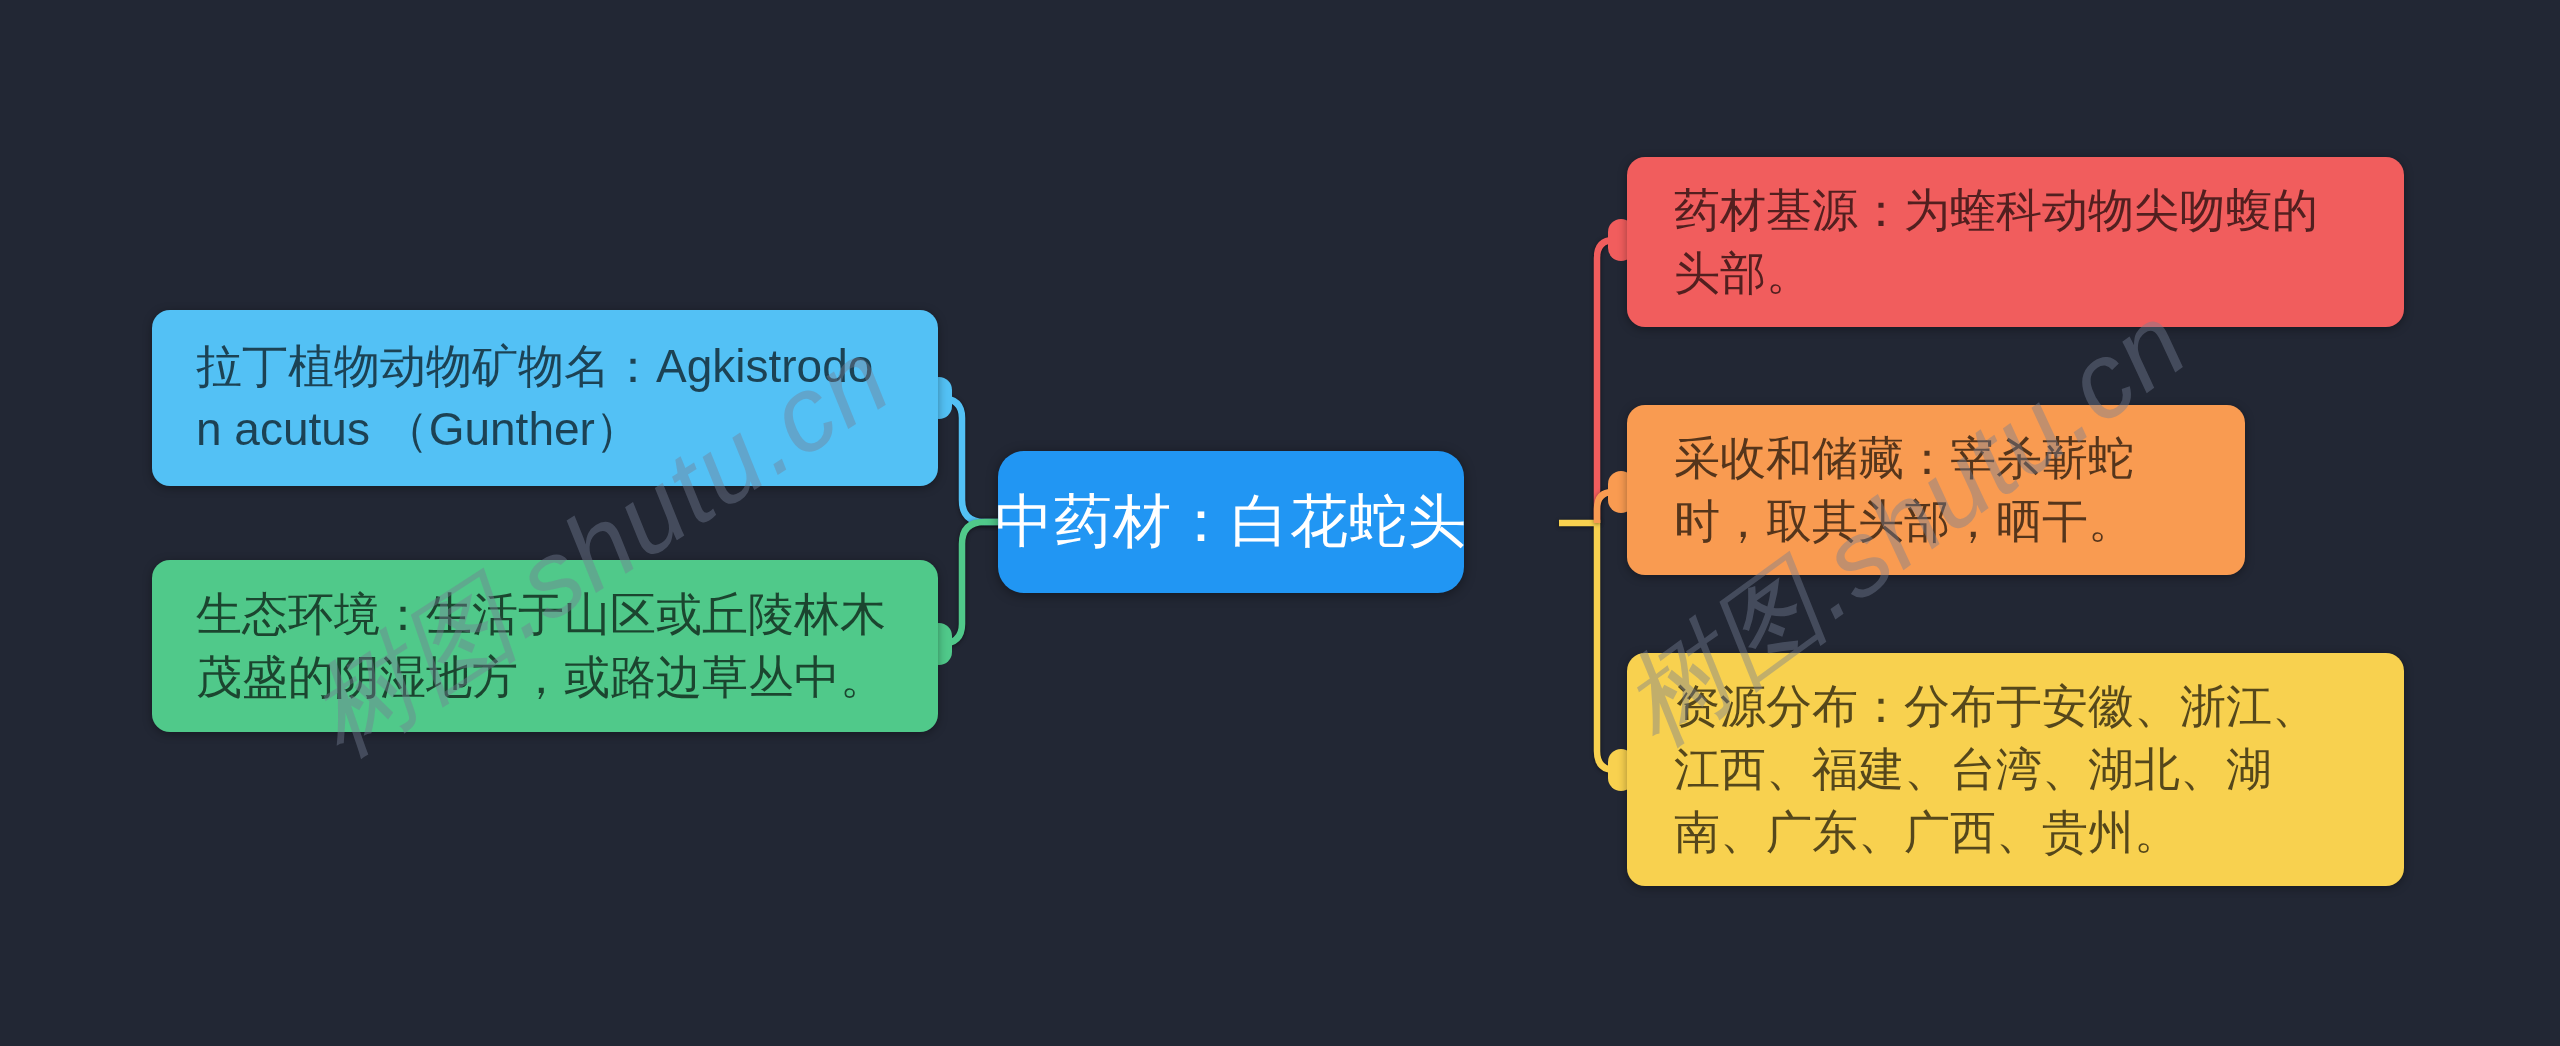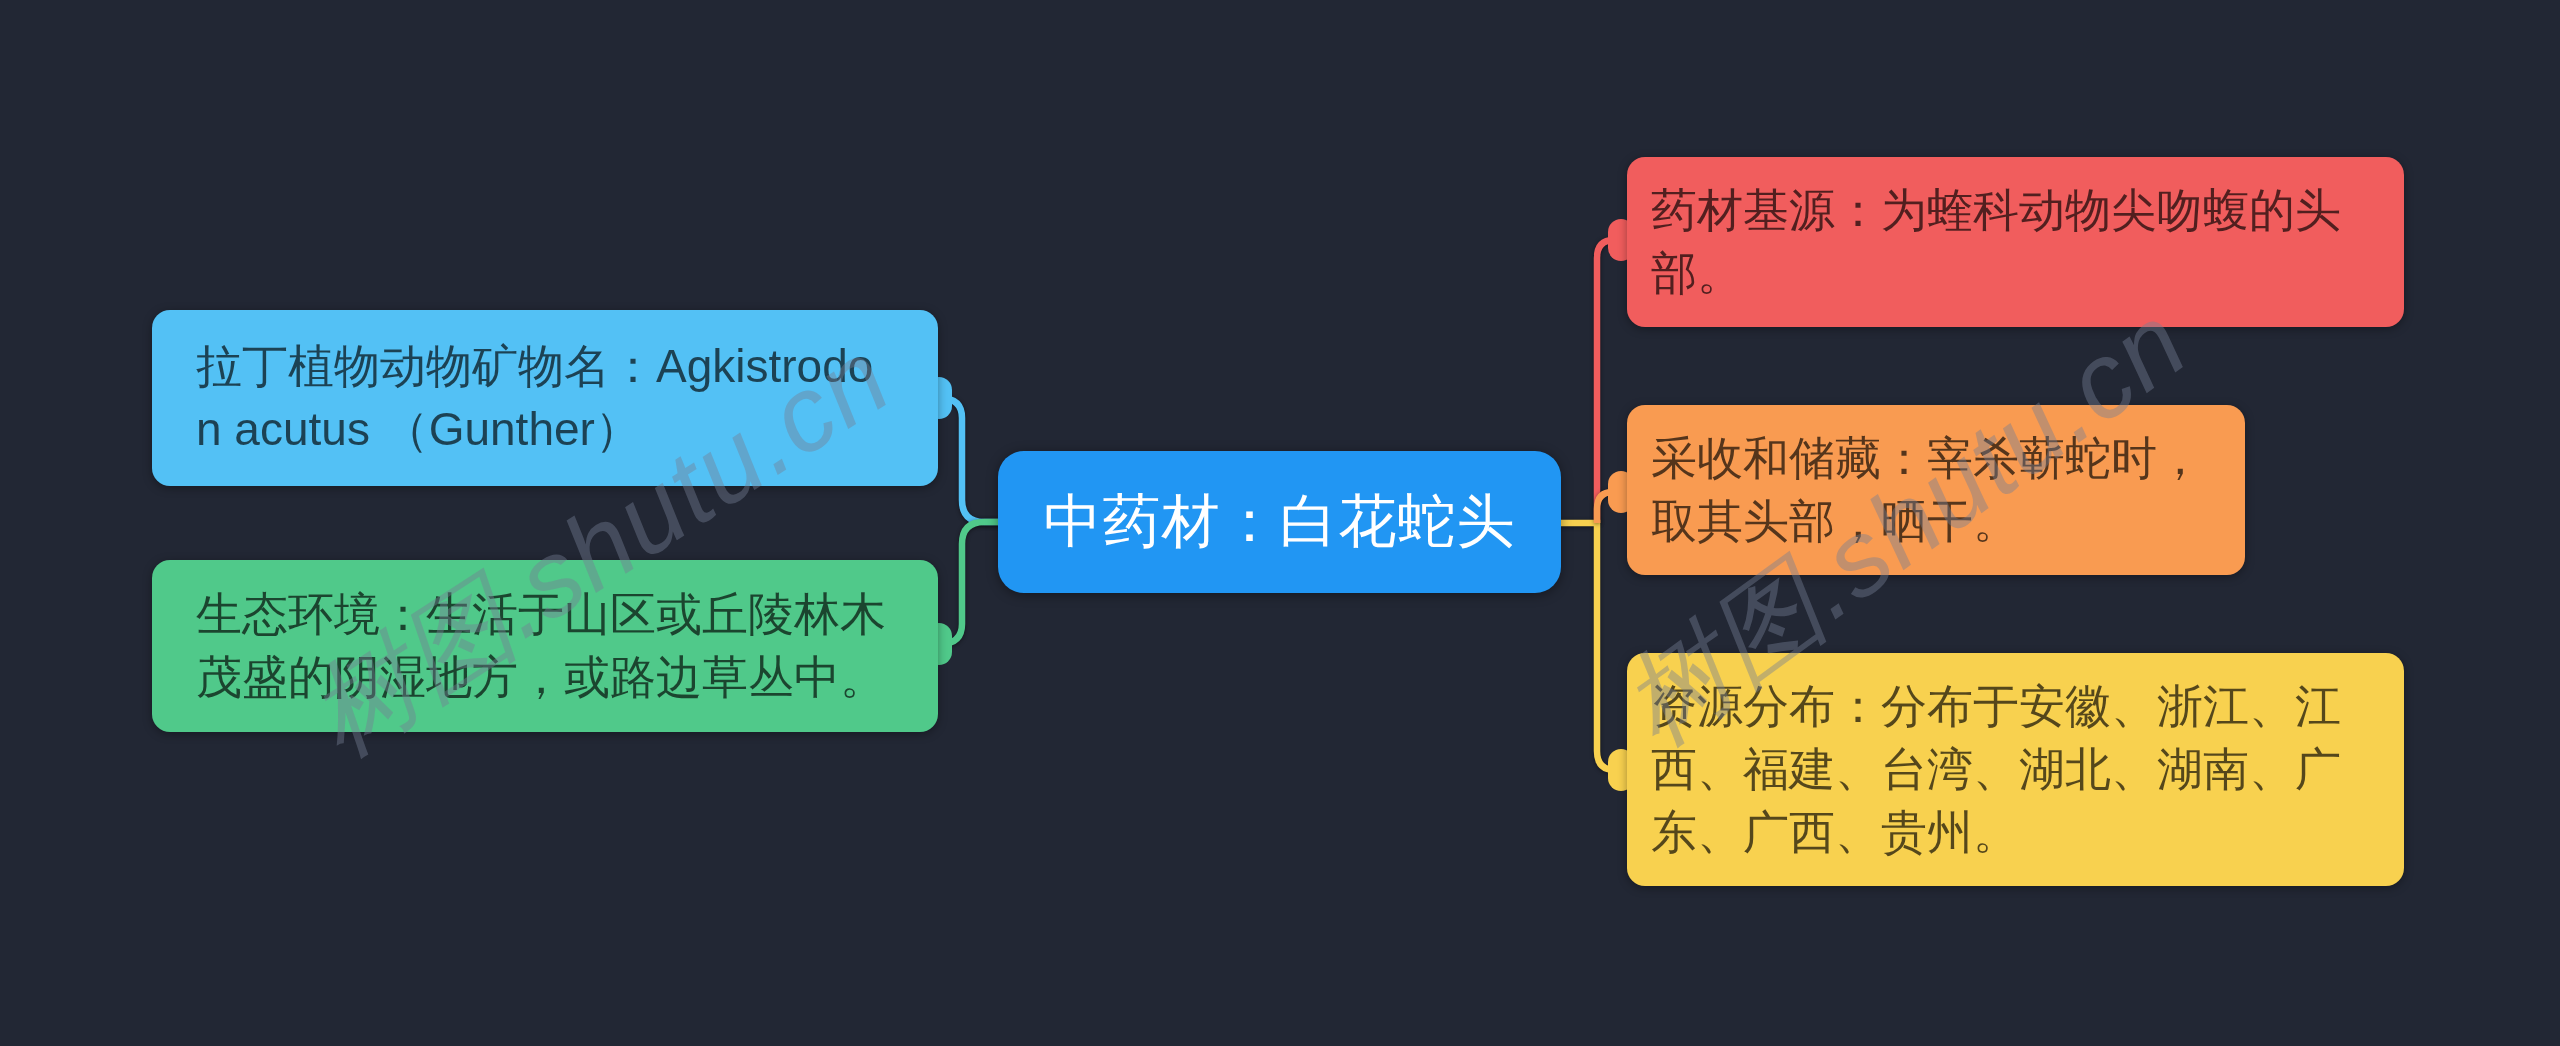--- a/index.html
+++ b/index.html
@@ -22,21 +22,21 @@
     box-shadow:0 2px 10px rgba(0,0,0,0.35);
     box-sizing:border-box;
   }
   .mm-box .mm-label{
     font-size:46px;line-height:63px;
     color:rgba(0,0,0,0.66);
     word-break:break-all;
     width:100%;
   }
   .mm-box.left-pad{padding:0 44px;}
-  .mm-box.right-pad{padding:0 24px;}
+  .mm-box.right-pad{padding:0 47px;}
   .root-node{
     position:absolute;z-index:2;
     display:flex;align-items:center;justify-content:center;
     border-radius:26px;
     box-shadow:0 2px 12px rgba(0,0,0,0.4);
     box-sizing:border-box;
   }
   .root-node .root-label{
     font-size:58px;letter-spacing:1px;white-space:nowrap;
   }
@@ -70,21 +70,21 @@
   </svg>
 
   <div class="mm-box left-pad" style="left: 152px; top: 560px; width: 786px; height: 172px; background-color: rgb(80, 201, 138);">
     <span class="mm-label">生态环境：生活于山区或丘陵林木茂盛的阴湿地方，或路边草丛中。</span>
   </div>
 
   <div class="mm-box left-pad" style="left: 152px; top: 310px; width: 786px; height: 176px; background-color: rgb(83, 193, 245);">
     <span class="mm-label">拉丁植物动物矿物名：Agkistrodon acutus （Gunther）</span>
   </div>
 
-  <div class="root-node" style="left: 998px; top: 451px; width: 563px; height: 142px; background-color: rgb(33, 150, 243);">
+  <div class="root-node" style="left: 998px; top: 451px; width: 466px; height: 142px; background-color: rgb(33, 150, 243);">
     <span class="root-label" style="color: rgb(255, 255, 255);">中药材：白花蛇头</span>
   </div>
 
   <div class="mm-box right-pad" style="left: 1627px; top: 157px; width: 777px; height: 170px; background-color: rgb(241, 93, 93);">
     <span class="mm-label">药材基源：为蝰科动物尖吻蝮的头部。</span>
   </div>
 
   <div class="mm-box right-pad" style="left: 1627px; top: 405px; width: 618px; height: 170px; background-color: rgb(249, 155, 81);">
     <span class="mm-label">采收和储藏：宰杀蕲蛇时，取其头部，晒干。</span>
   </div>

